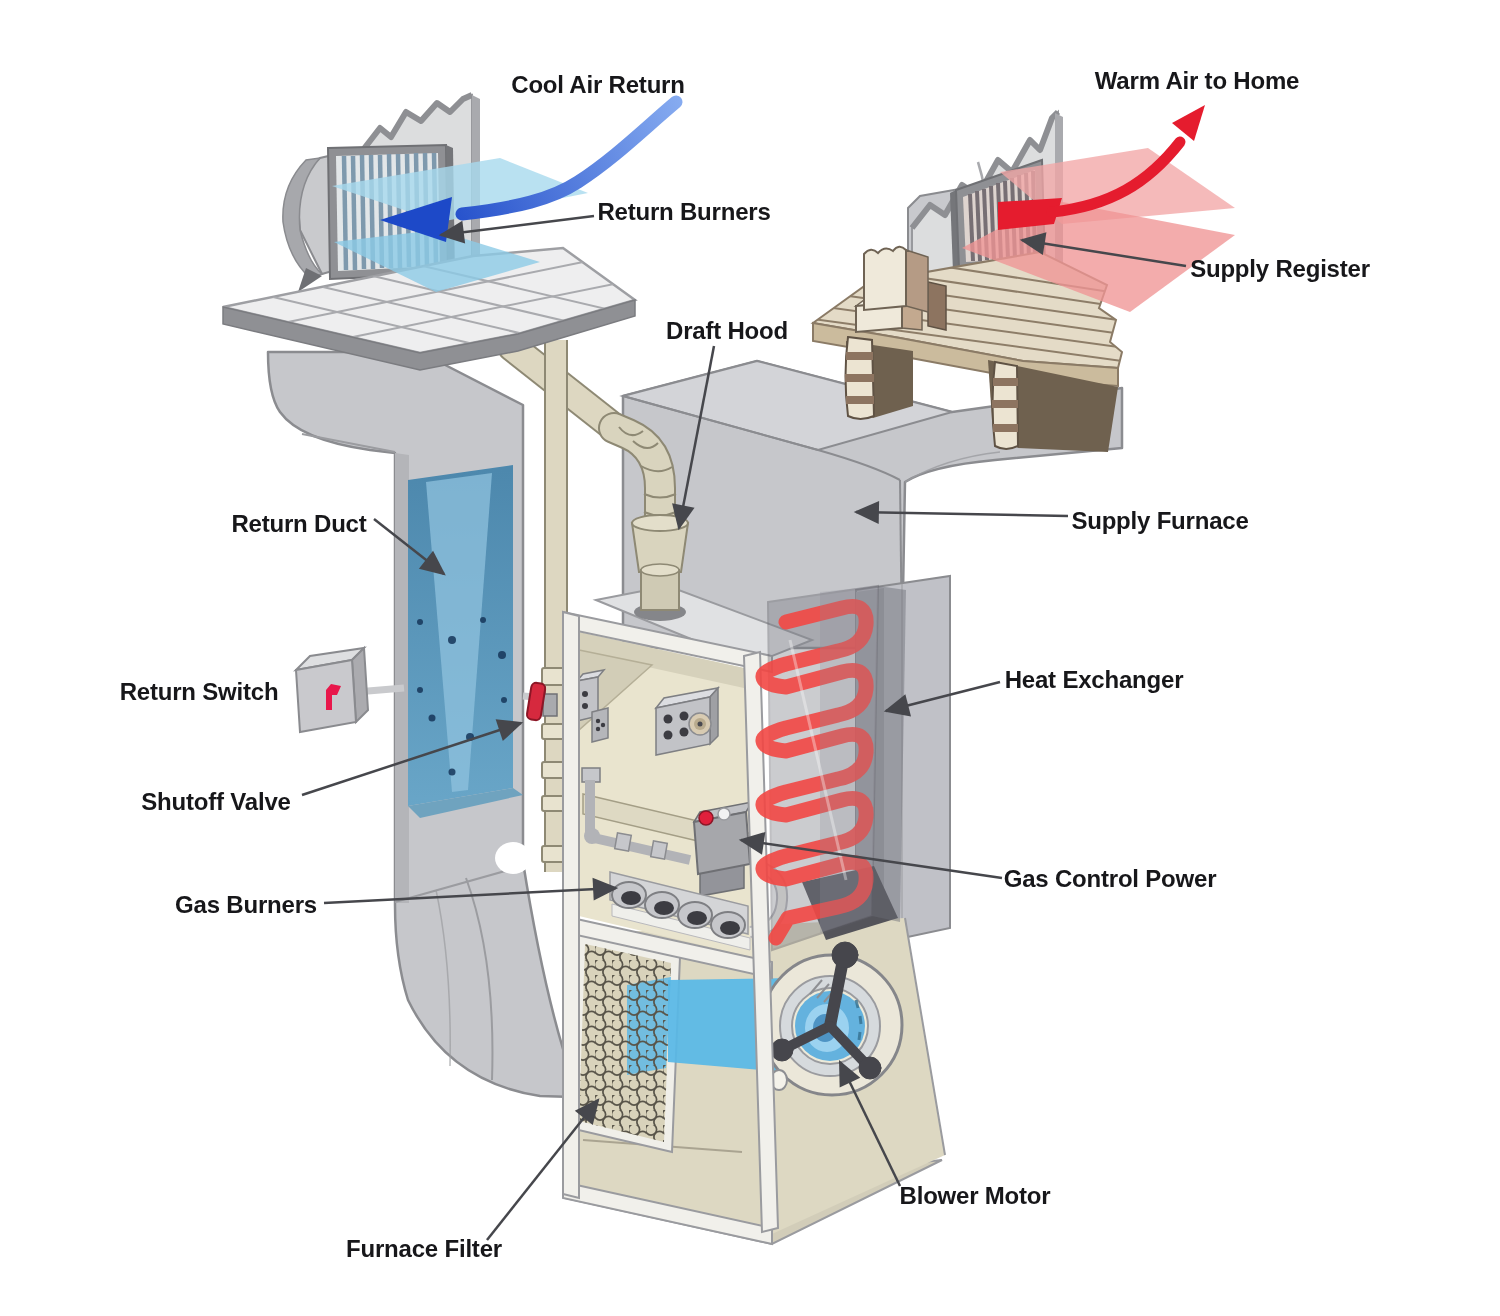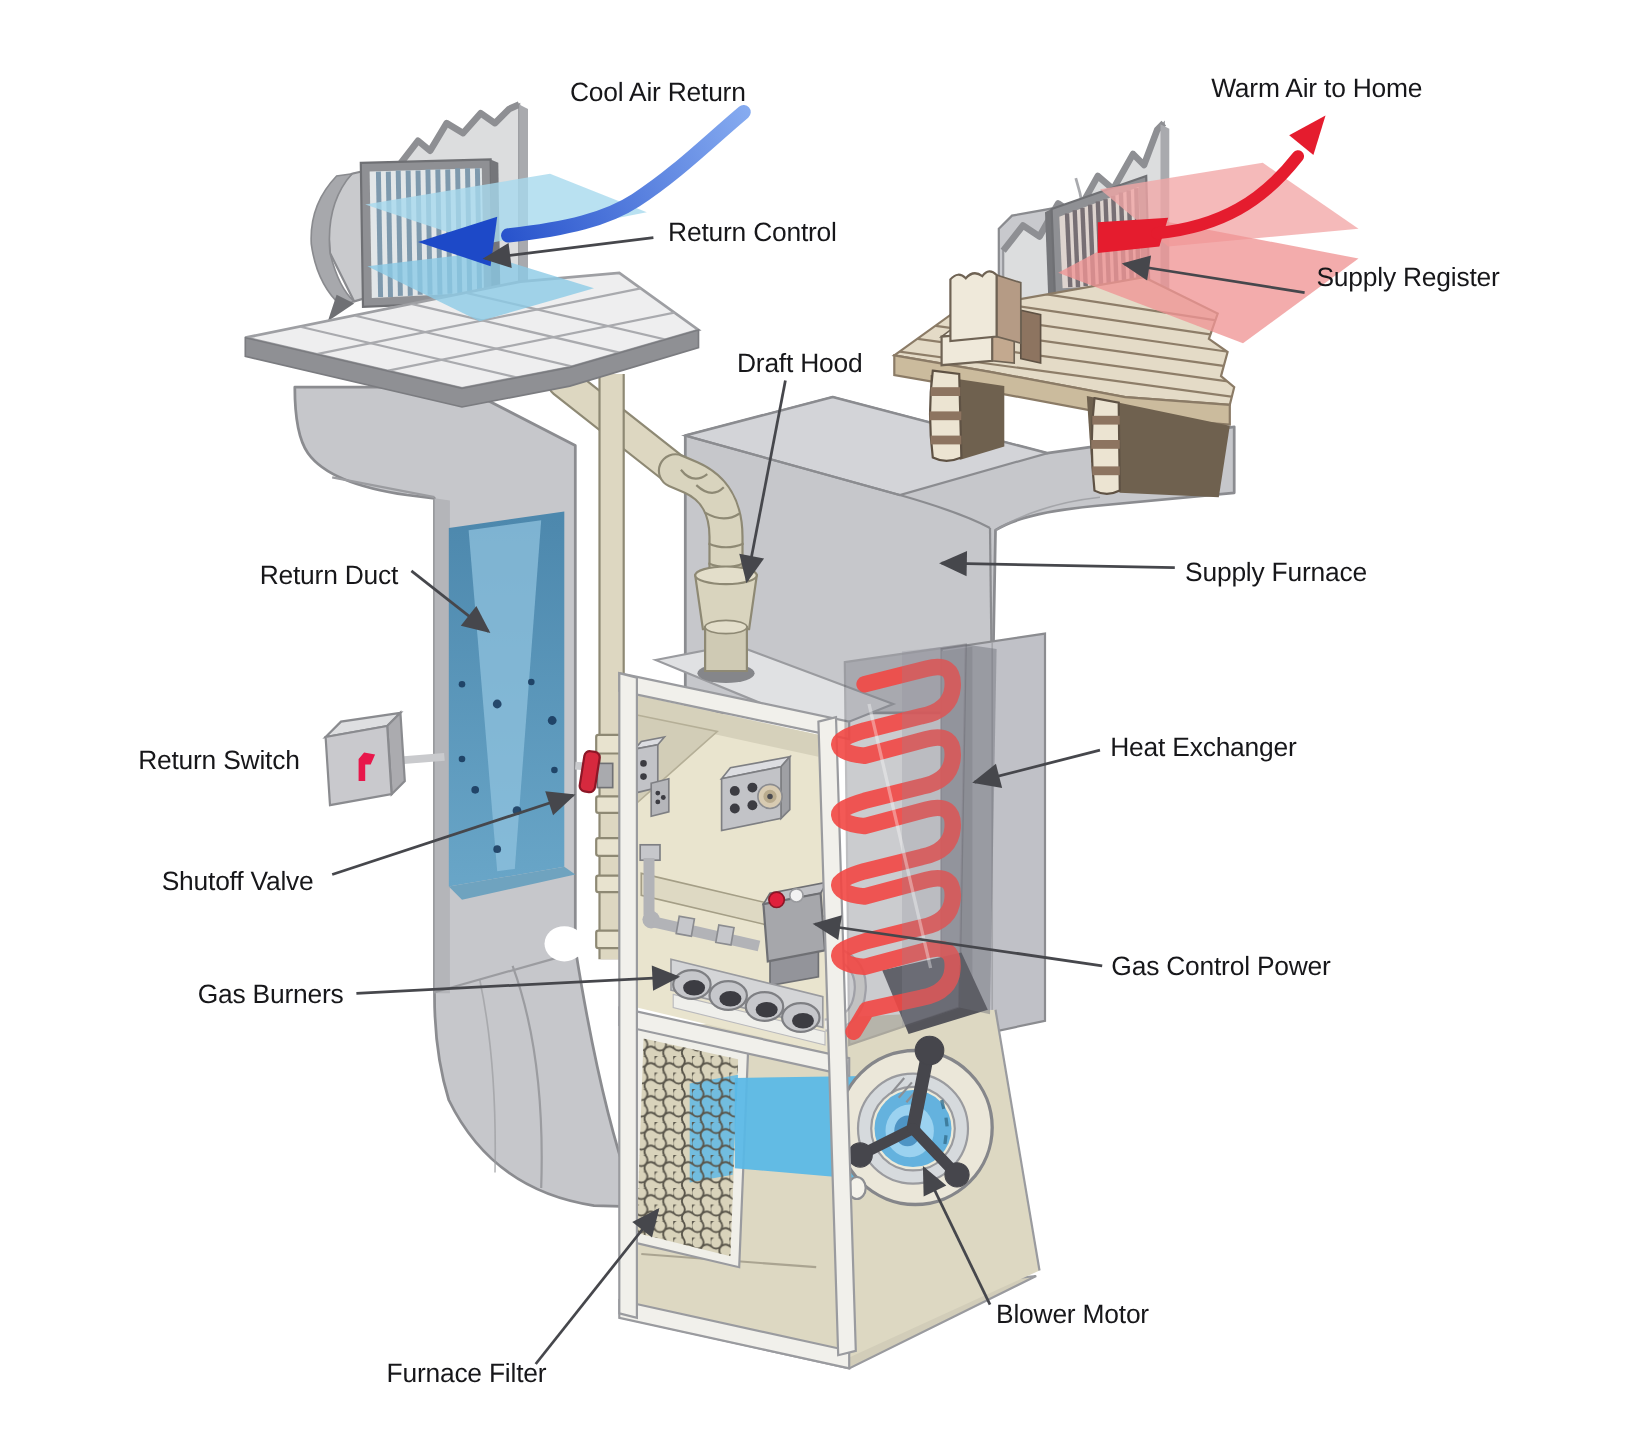--- a/index.html
+++ b/index.html
@@ -1,19 +1,19 @@
 <!DOCTYPE html>
 <html><head>
 <meta charset="utf-8">
 <style>
   html,body{margin:0;padding:0;background:#ffffff;}
   #stage{position:relative;width:1500px;height:1316px;background:#ffffff;overflow:hidden;
          font-family:"Liberation Sans",sans-serif;}
   #art{position:absolute;left:0;top:0;}
-  .lbl{position:absolute;transform:translate(-50%,-50%);font-weight:400;font-size:24px;
+  .lbl{position:absolute;transform:translate(-50%,-50%);font-weight:700;font-size:24px;
        line-height:1;color:#17171a;white-space:nowrap;letter-spacing:-0.2px;}
 </style>
 </head>
 <body>
 
 <div id="stage">
 
 <svg id="art" width="1500" height="1316" viewBox="0 0 1500 1316">
 <defs>
   <marker id="ah" viewBox="0 0 12 12" refX="10.5" refY="6" markerWidth="11" markerHeight="11" orient="auto">
@@ -381,23 +381,23 @@
   <line x1="1000" y1="682" x2="886" y2="711" marker-end="url(#ah)"></line>
   <line x1="302" y1="795" x2="521" y2="723" marker-end="url(#ah)"></line>
   <line x1="1002" y1="878" x2="741" y2="840" marker-end="url(#ah)"></line>
   <line x1="324" y1="903" x2="616" y2="888" marker-end="url(#ah)"></line>
   <line x1="900" y1="1186" x2="840" y2="1062" marker-end="url(#ah)"></line>
   <line x1="487" y1="1240" x2="598" y2="1100" marker-end="url(#ah)"></line>
 </g>
 </svg>
 
 <div class="lbl" style="left:598px;top:85px">Cool Air Return</div>
-<div class="lbl" style="left:684px;top:212px">Return Control</div>
+<div class="lbl" style="left:684px;top:212px">Return Burners</div>
 <div class="lbl" style="left:1197px;top:81px">Warm Air to Home</div>
-<div class="lbl" style="left:1280px;top:253px">Supply Register</div>
+<div class="lbl" style="left:1280px;top:269px">Supply Register</div>
 <div class="lbl" style="left:727px;top:331px">Draft Hood</div>
 <div class="lbl" style="left:299px;top:524px">Return Duct</div>
 <div class="lbl" style="left:1160px;top:521px">Supply Furnace</div>
 <div class="lbl" style="left:199px;top:692px">Return Switch</div>
 <div class="lbl" style="left:1094px;top:680px">Heat Exchanger</div>
 <div class="lbl" style="left:216px;top:802px">Shutoff Valve</div>
 <div class="lbl" style="left:1110px;top:879px">Gas Control Power</div>
 <div class="lbl" style="left:246px;top:905px">Gas Burners</div>
 <div class="lbl" style="left:975px;top:1196px">Blower Motor</div>
 <div class="lbl" style="left:424px;top:1249px">Furnace Filter</div>

